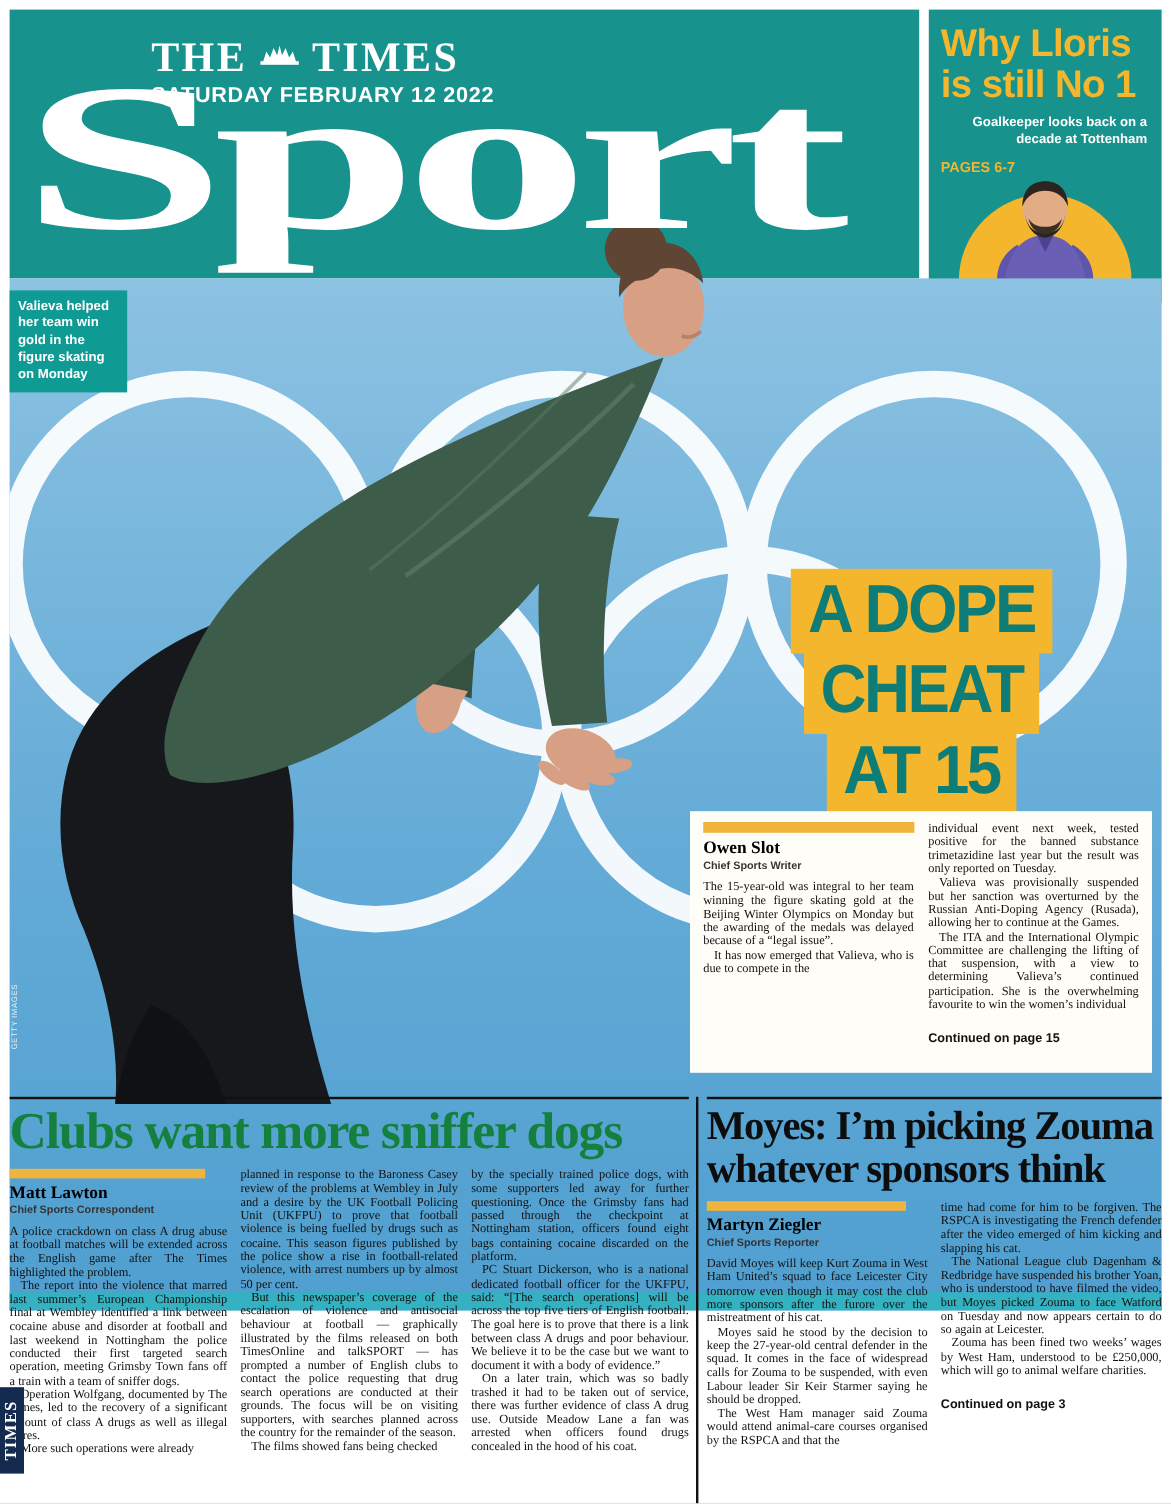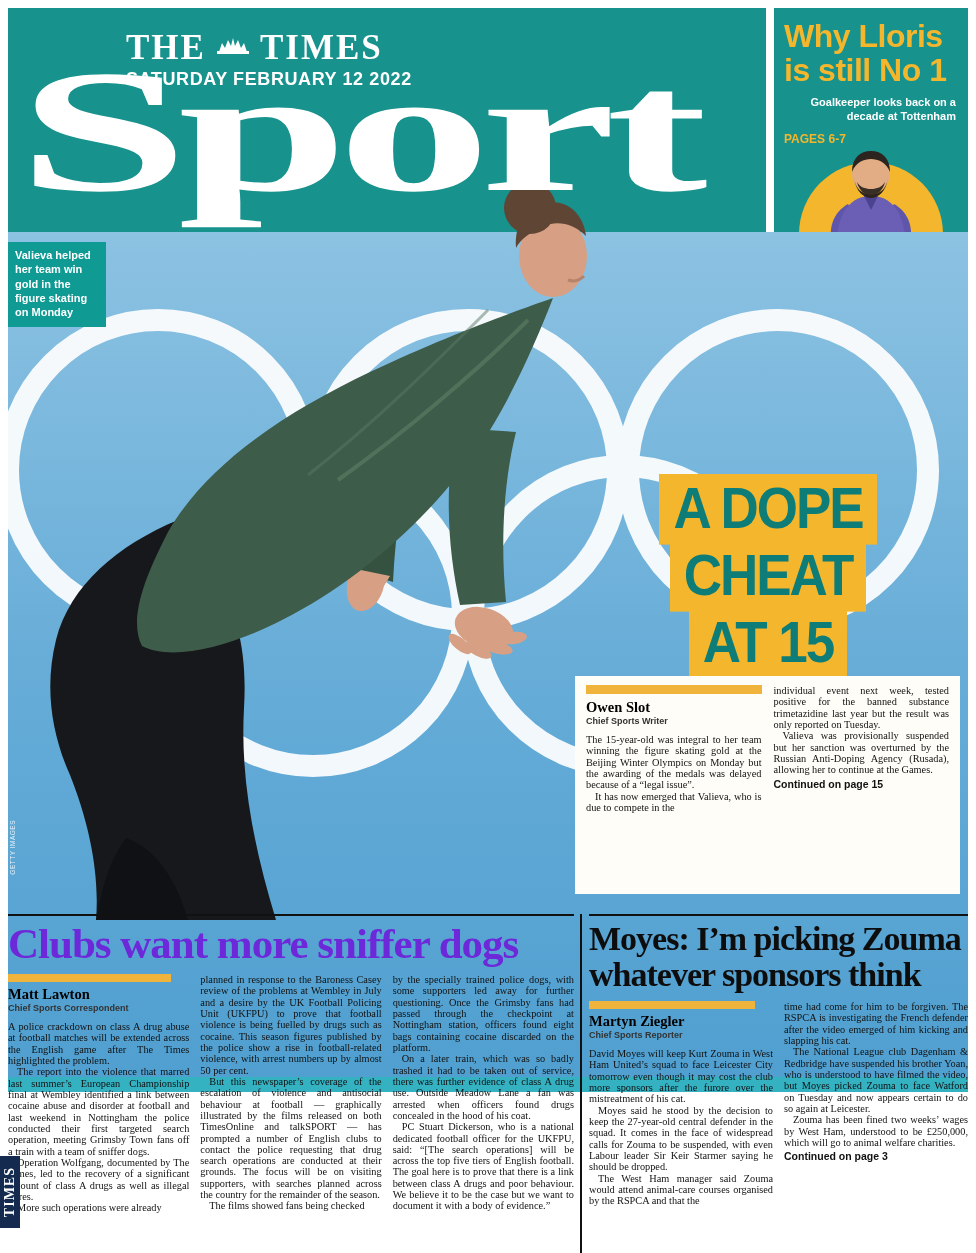--- a/index.html
+++ b/index.html
@@ -96,30 +96,30 @@
   .byline-role {
     font-family:"Liberation Sans",sans-serif; font-weight:bold; font-size:9px;
     color:#333; margin-bottom:8px;
   }
   .art p {
     font-size:10.3px; line-height:1.1; text-align:justify; color:#111;
   }
   .art p + p { text-indent:9px; }
   .continued {
     font-family:"Liberation Sans",sans-serif; font-weight:bold; font-size:10.5px;
-    margin-top:2px; color:#111;
+    margin-top:16px; color:#111;
   }
 
   
   .bottom-left { position:absolute; left:8px; top:914px; width:566px; }
   .bottom-right { position:absolute; left:589px; top:914px; width:379px; }
   .rule { border-top:2px solid #111; }
   .bl-headline {
     font-family:"Liberation Serif",serif; font-weight:bold; font-size:43px;
-    line-height:1.05; letter-spacing:-1px; color:#6d28d9; margin:5px 0 8px 0;
+    line-height:1.05; letter-spacing:-1px; color:#15803d; margin:5px 0 8px 0;
     white-space:nowrap;
   }
   .br-headline {
     font-family:"Liberation Serif",serif; font-weight:bold; font-size:34px;
     line-height:1.06; letter-spacing:-1px; color:#0d0d0d; margin:5px 0 8px 0;
     white-space:nowrap;
   }
   .cols { display:flex; gap:11px; }
   .col { flex:1; }
   .byline-bar-sm { height:8px; background:#f0b43c; width:90%; margin-bottom:4px; }
@@ -234,20 +234,21 @@
       <div class="lead-col">
         <div class="byline-bar"></div>
         <div class="byline-name">Owen Slot</div>
         <div class="byline-role">Chief Sports Writer</div>
         <p>The 15-year-old was integral to her team winning the figure skating gold at the Beijing Winter Olympics on Monday but the awarding of the medals was delayed because of a “legal issue”.</p>
         <p>It has now emerged that Valieva, who is due to compete in the</p>
       </div>
       <div class="lead-col">
         <p>individual event next week, tested positive for the banned substance trimetazidine last year but the result was only reported on Tuesday.</p>
         <p>Valieva was provisionally suspended but her sanction was overturned by the Russian Anti-Doping Agency (Rusada), allowing her to continue at the Games.</p>
+        <p>The ITA and the International Olympic Committee are challenging the lifting of that suspension, with a view to determining Valieva’s continued participation. She is the overwhelming favourite to win the women’s individual</p>
         <div class="continued">Continued on page 15</div>
       </div>
     </div>
 
     <div class="rink-strip"></div>
   </div>
 
   <div class="bottom-left art">
     <div class="rule"></div>
     <div class="bl-headline">Clubs want more sniffer dogs</div>
@@ -261,22 +262,22 @@
         <p>Operation Wolfgang, documented by The Times, led to the recovery of a significant amount of class A drugs as well as illegal flares.</p>
         <p>More such operations were already</p>
       </div>
       <div class="col">
         <p>planned in response to the Baroness Casey review of the problems at Wembley in July and a desire by the UK Football Policing Unit (UKFPU) to prove that football violence is being fuelled by drugs such as cocaine. This season figures published by the police show a rise in football-related violence, with arrest numbers up by almost 50 per cent.</p>
         <p>But this newspaper’s coverage of the escalation of violence and antisocial behaviour at football — graphically illustrated by the films released on both TimesOnline and talkSPORT — has prompted a number of English clubs to contact the police requesting that drug search operations are conducted at their grounds. The focus will be on visiting supporters, with searches planned across the country for the remainder of the season.</p>
         <p>The films showed fans being checked</p>
       </div>
       <div class="col">
         <p>by the specially trained police dogs, with some supporters led away for further questioning. Once the Grimsby fans had passed through the checkpoint at Nottingham station, officers found eight bags containing cocaine discarded on the platform.</p>
+        <p>PC Stuart Dickerson, who is a national dedicated football officer for the UKFPU, said: “[The search operations] will be across the top five tiers of English football. The goal here is to prove that there is a link between class A drugs and poor behaviour. We believe it to be the case but we want to document it with a body of evidence.”</p>
         <p>On a later train, which was so badly trashed it had to be taken out of service, there was further evidence of class A drug use. Outside Meadow Lane a fan was arrested when officers found drugs concealed in the hood of his coat.</p>
-        <p>PC Stuart Dickerson, who is a national dedicated football officer for the UKFPU, said: “[The search operations] will be across the top five tiers of English football. The goal here is to prove that there is a link between class A drugs and poor behaviour. We believe it to be the case but we want to document it with a body of evidence.”</p>
       </div>
     </div>
   </div>
 
   <div class="divider-v"></div>
 
   <div class="bottom-right art">
     <div class="rule"></div>
     <div class="br-headline">
       <div>Moyes: I’m picking Zouma</div>

